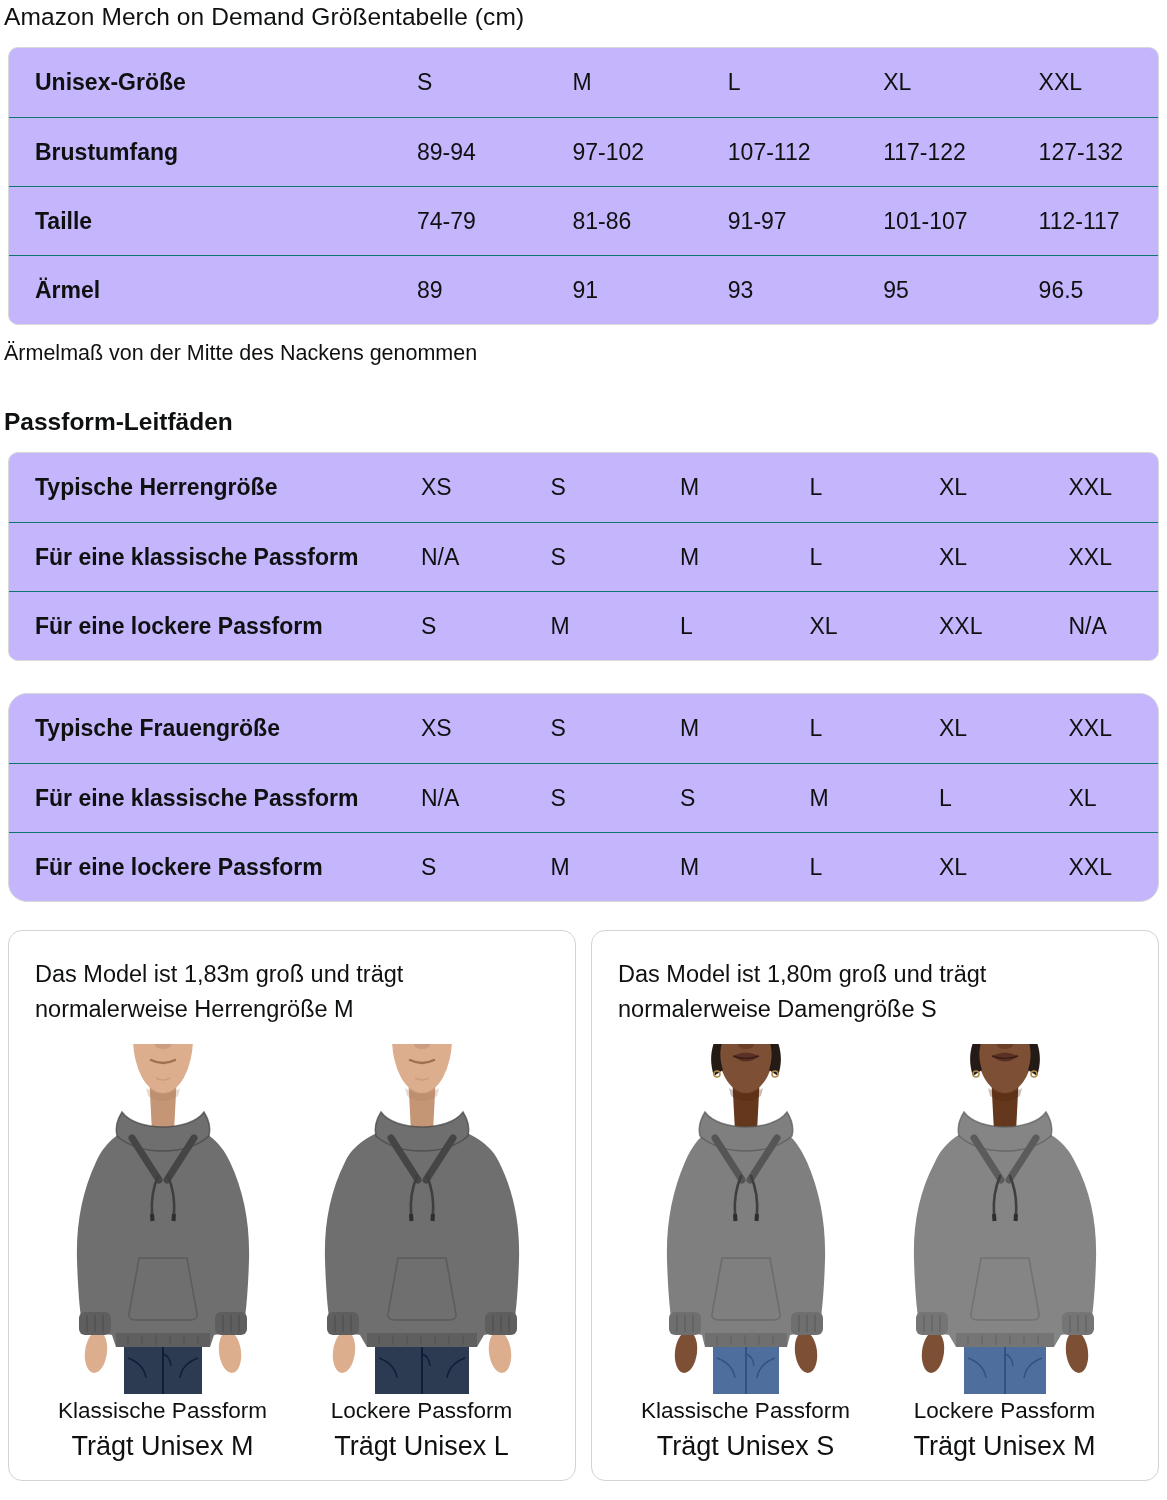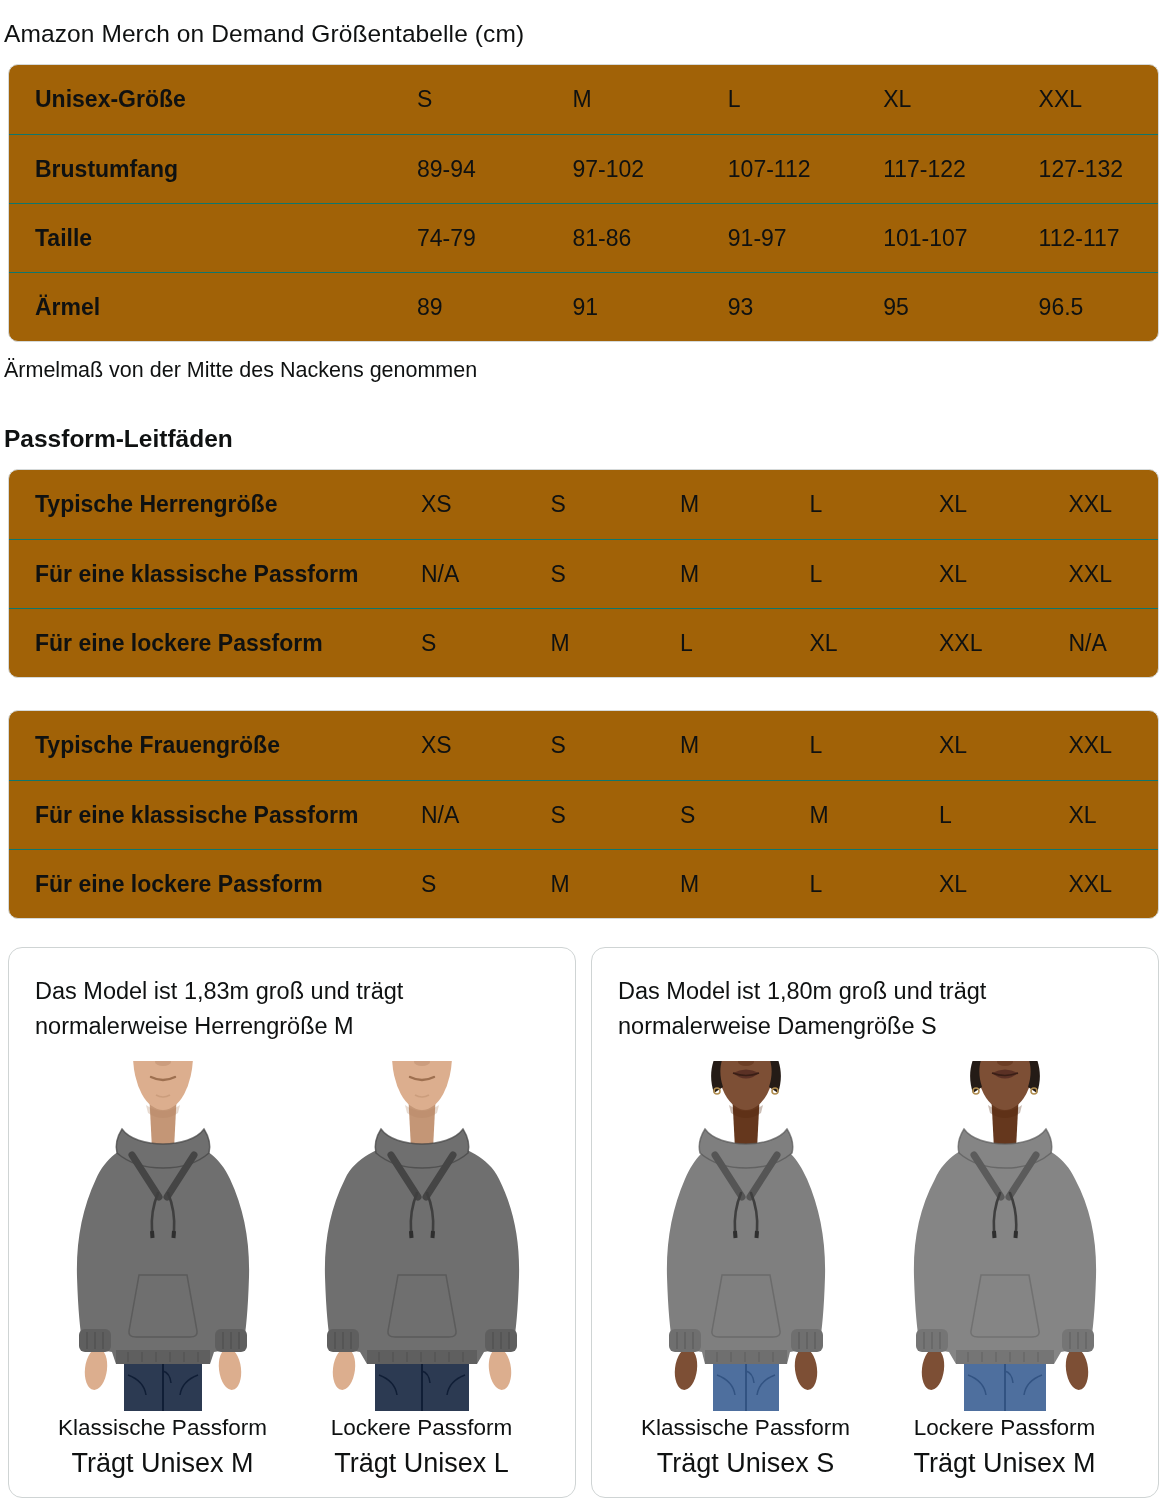--- a/index.html
+++ b/index.html
@@ -2,24 +2,24 @@
 <html><head>
 <meta charset="utf-8">
 <style>
   * { margin:0; padding:0; box-sizing:border-box; }
   html,body { background:#ffffff; }
   body {
     width:1167px; height:1500px; overflow:hidden; position:relative;
     font-family:"Liberation Sans","DejaVu Sans",sans-serif;
     color:#0f1111;
   }
-  .page { padding:18px 0 0 0; }
+  .page { padding:1px 0 0 0; }
   .page-title { font-size:24.5px; font-weight:400; margin:2px 0 16px 4px; letter-spacing:.1px; }
   .tbl {
-    margin:0 8px; border:1px solid #d5d9d9; border-radius:10px; background:#a16207; overflow:hidden;
+    margin:0 8px; border:1px solid #d5d9d9; border-radius:10px; background:#c4b5fd; overflow:hidden;
   }
   .row { display:grid; align-items:center; height:69px; }
   .row + .row { border-top:1px solid #0f766e; }
   .r-size { grid-template-columns:372px repeat(5,1fr); }
   .r-fit  { grid-template-columns:372px repeat(6,1fr); }
   .cell-label { font-weight:700; font-size:23px; padding-left:26px; white-space:nowrap; }
   .cell { font-size:23px; padding-left:36px; white-space:nowrap; }
   .r-fit .cell { padding-left:40px; }
   .note { font-size:21.5px; margin:16px 0 0 4px; }
   .section-title { font-size:24.5px; font-weight:700; margin:42px 0 16px 4px; }
@@ -106,21 +106,21 @@
       <div class="cell-label">Für eine lockere Passform</div>
       <div class="cell">S</div>
       <div class="cell">M</div>
       <div class="cell">L</div>
       <div class="cell">XL</div>
       <div class="cell">XXL</div>
       <div class="cell">N/A</div>
     </div>
   </div>
 
-  <div class="tbl tbl-gap" style="border-color: rgb(213, 217, 217);">
+  <div class="tbl tbl-gap" style="border-color: rgb(213, 217, 217); border-radius: 19px;">
     <div class="row r-fit">
       <div class="cell-label">Typische Frauengröße</div>
       <div class="cell">XS</div>
       <div class="cell">S</div>
       <div class="cell">M</div>
       <div class="cell">L</div>
       <div class="cell">XL</div>
       <div class="cell">XXL</div>
     </div>
     <div class="row r-fit">

